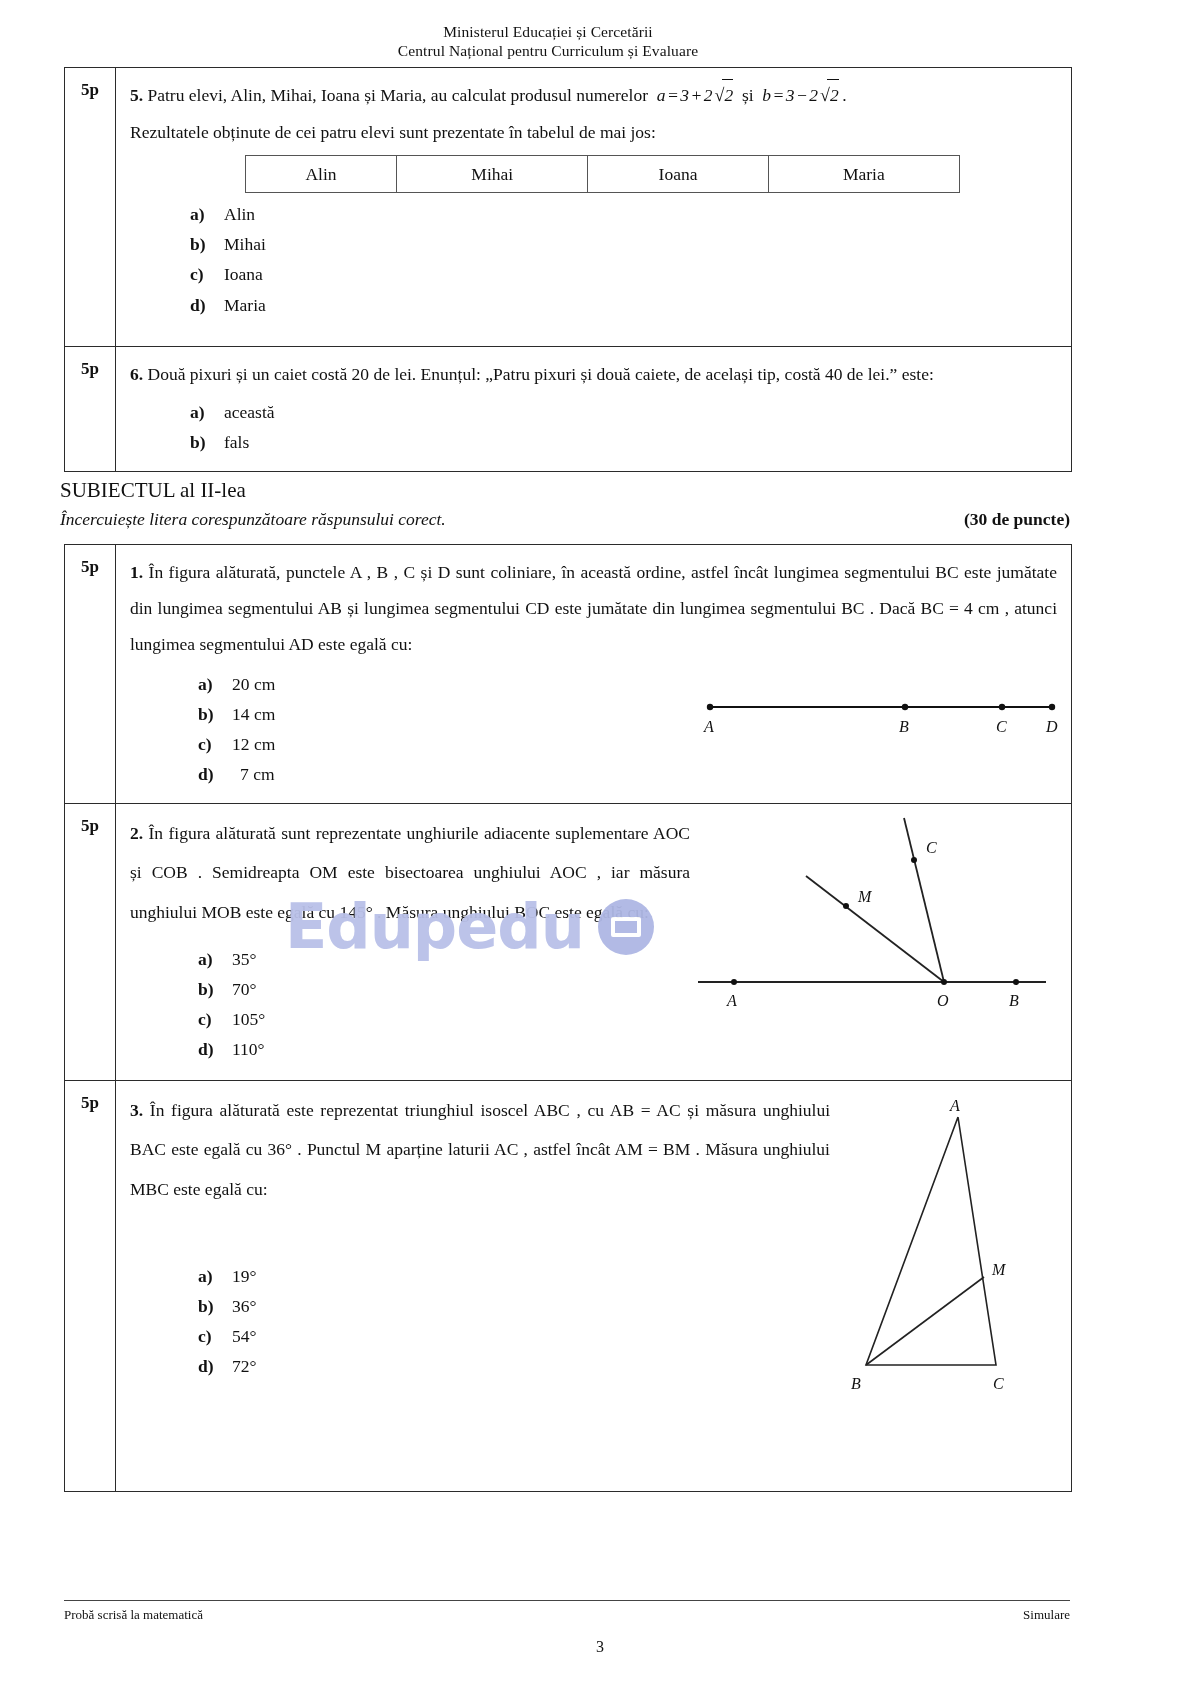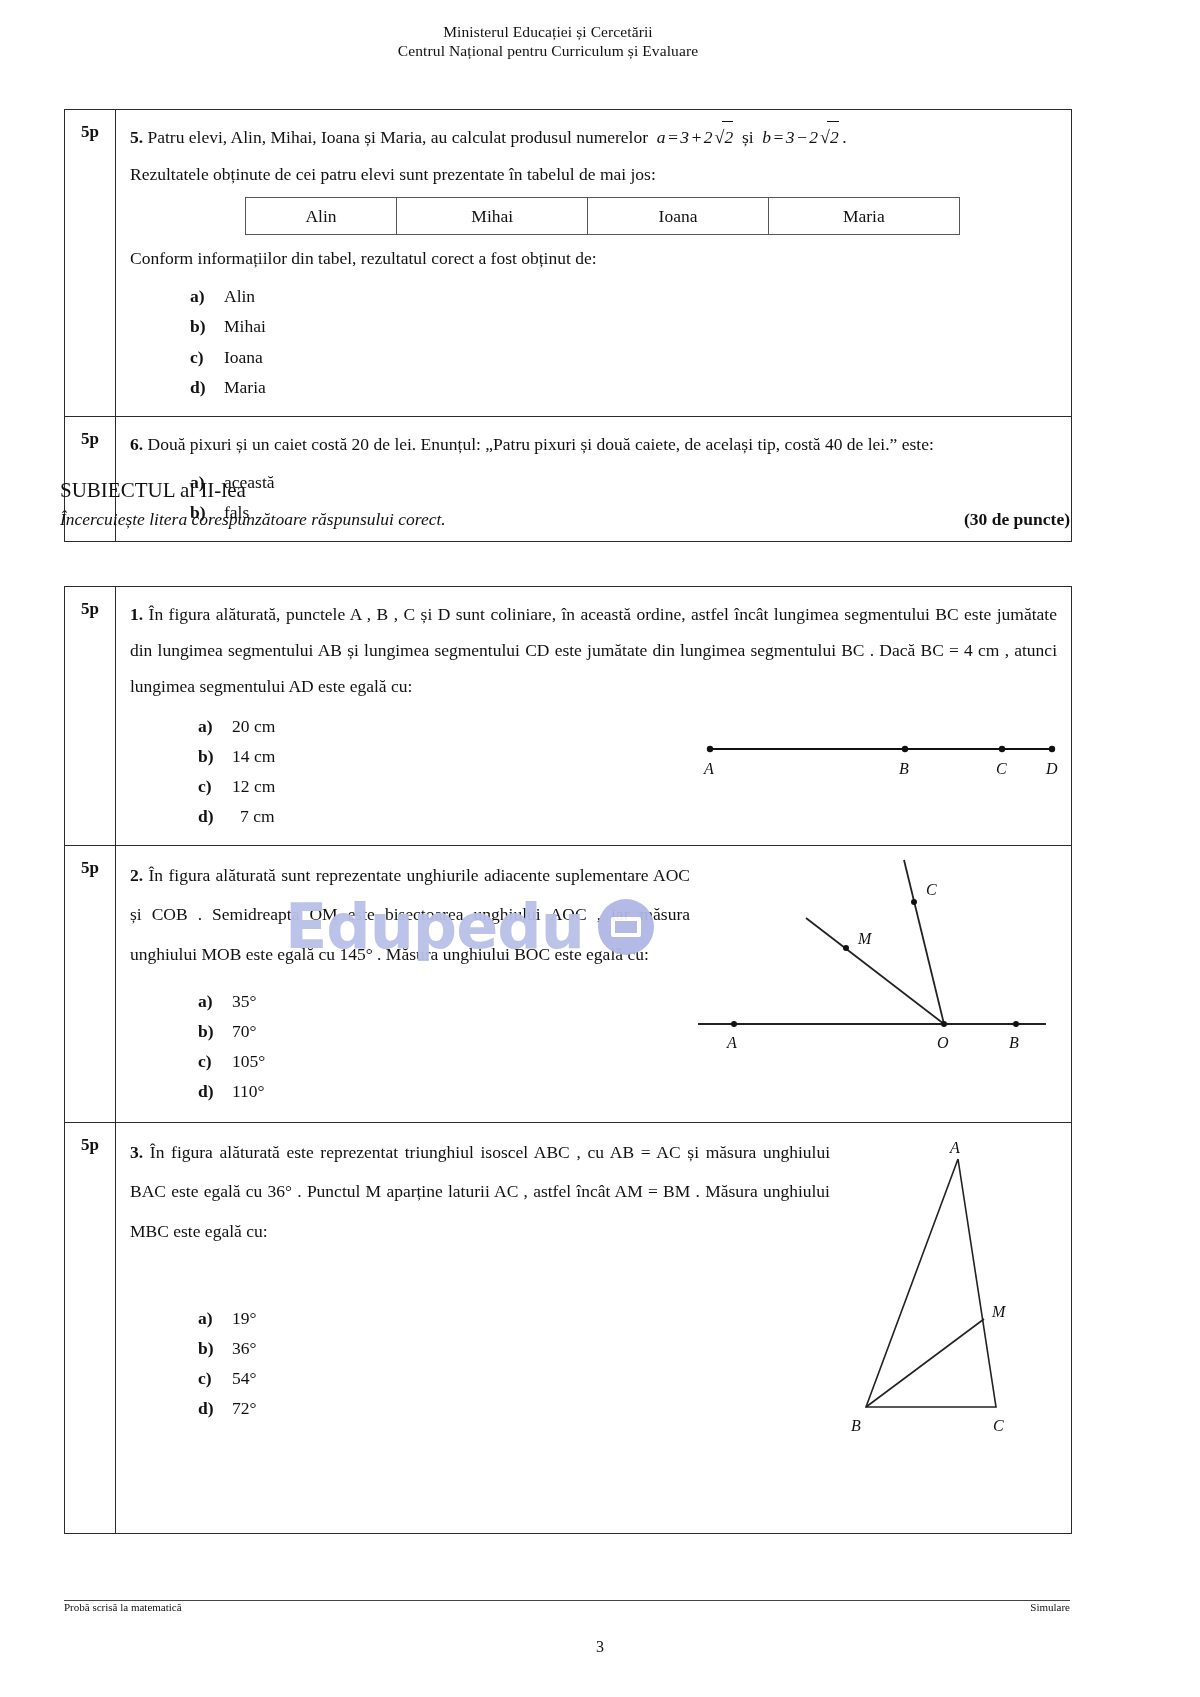--- a/index.html
+++ b/index.html
@@ -15,21 +15,21 @@
   
   .doc-header{
     position:absolute;left:0;top:22px;width:1096px;
     text-align:center;line-height:1.25;
   }
   .doc-header div{font-size:15.5px;letter-spacing:.1px;}
 
   
   .qtable{
     position:absolute;left:64px;width:1006px;
-    border:1.6px solid #2b2b2b;border-collapse:collapse;margin-top:42px;
+    border:1.6px solid #2b2b2b;border-collapse:collapse;
   }
   .qrow{display:flex;border-bottom:1.4px solid #2b2b2b;}
   .qrow:last-child{border-bottom:none;}
   .pcell{
     width:50px;flex:0 0 50px;border-right:1.3px solid #2b2b2b;
     display:flex;justify-content:center;padding-top:12px;
     font-weight:bold;font-size:17px;
   }
   .bcell{flex:1;padding:10px 14px 12px 14px;position:relative;}
 
@@ -80,22 +80,22 @@
     margin-left:14px;display:inline-block;position:relative;
   }
   .wm-badge::after{
     content:"";position:absolute;left:13px;top:18px;width:30px;height:20px;
     border:4px solid #ffffff;border-radius:2px;box-sizing:border-box;
   }
 
   
   .footer{
     position:absolute;left:64px;top:1600px;width:1006px;
-    border-top:1.4px solid #444;
-    font-size:11px;
+    border-top:1.4px solid #444;padding-top:6px;
+    font-size:13px;
   }
   .footer .l{float:left;}
   .footer .r{float:right;}
   .pageno{
     position:absolute;left:0;top:1638px;width:1200px;text-align:center;
     font-size:16px;
   }
 
   
   .rad{display:inline-block;position:relative;padding-left:2px;}
@@ -132,21 +132,20 @@
           <tbody>
               <tr>
             <td>Alin</td>
             <td>Mihai</td>
             <td>Ioana</td>
             <td>Maria</td>
           </tr>
         </tbody>
           </table>
 
-        <div class="qtext" style="margin-top:2px;">Conform informațiilor din tabel, rezultatul corect a fost obținut de:</div>
 
         <ul class="opts">
           <li>
               <span class="lt">a)</span>
               <span class="vl">Alin</span>
             </li>
           <li>
               <span class="lt">b)</span>
               <span class="vl">Mihai</span>
             </li>

